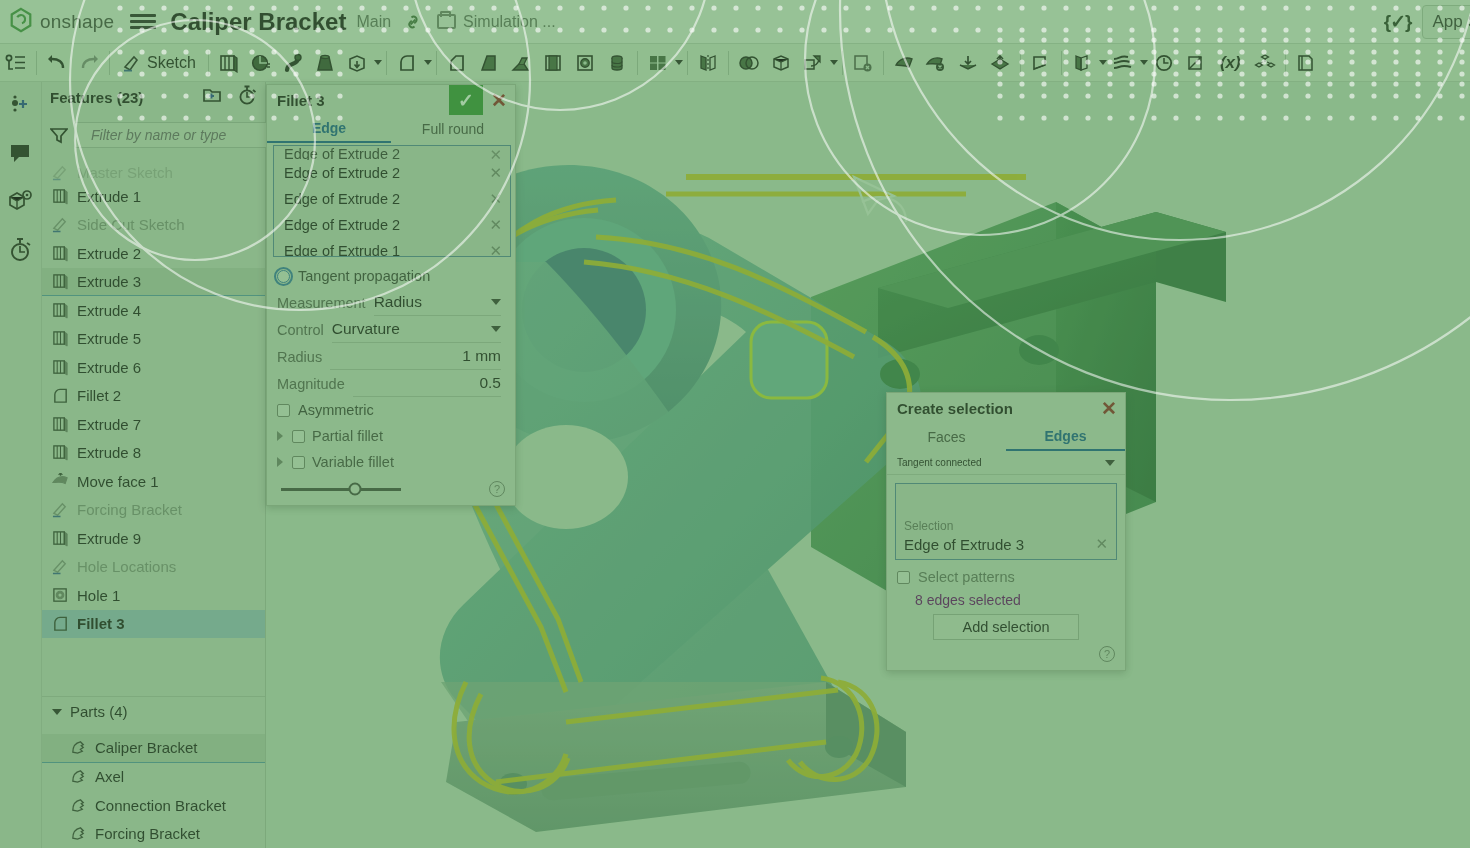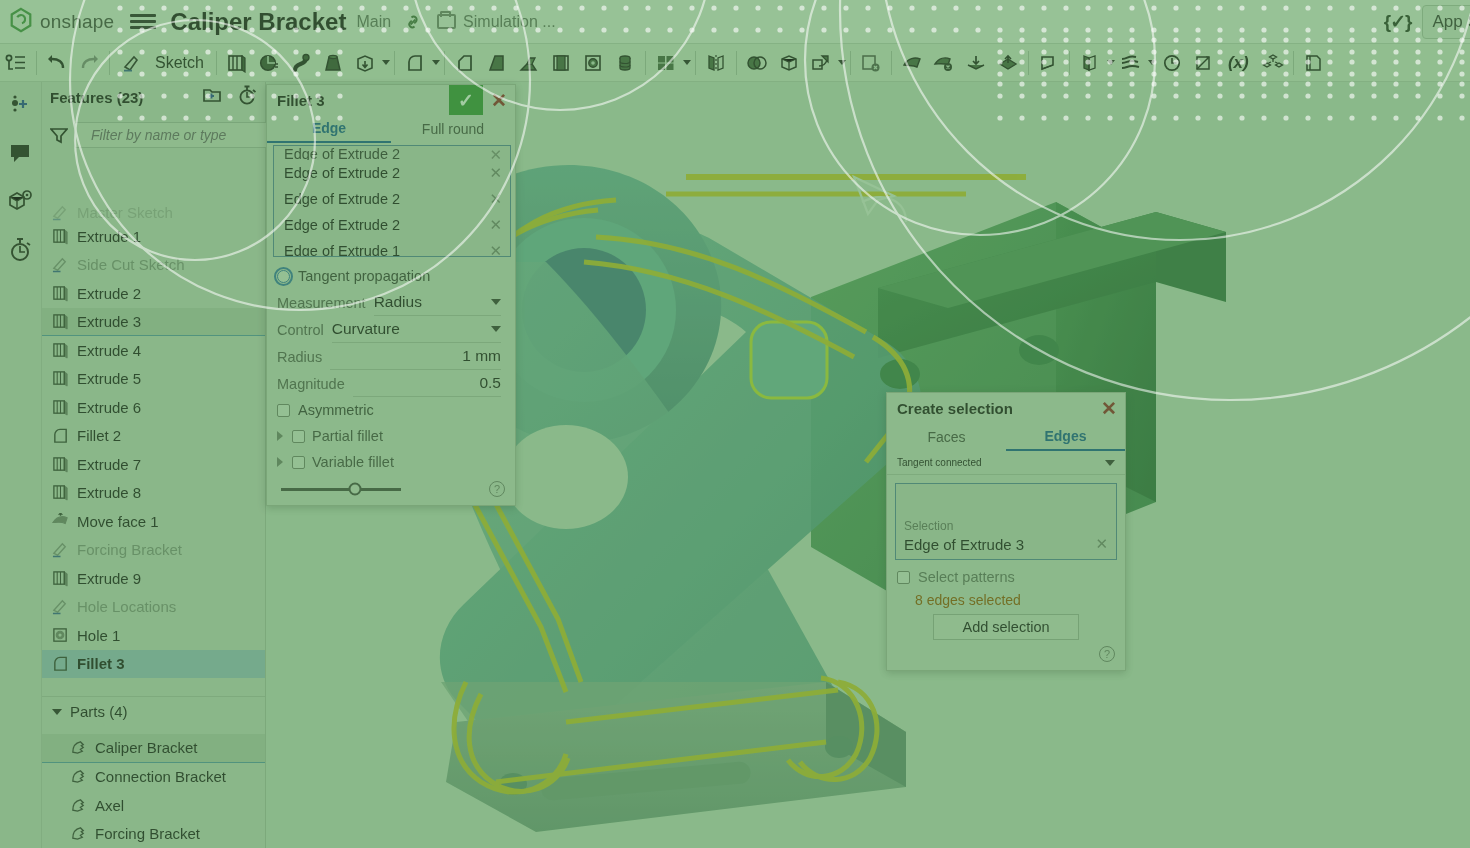--- a/index.html
+++ b/index.html
@@ -64,21 +64,21 @@
     position: absolute; top: 44px; left: 0; right: 0; height: 38px;
     background: #dde8da;
     display: flex; align-items: center; gap: 0;
     border-bottom: 1px solid #c2d1c0;
     overflow: hidden;
   }
   .tb-btn {
     width: 32px; height: 34px; display: flex; align-items: center; justify-content: center;
     flex: none; color: #20331f;
   }
-  .tb-btn.wide { width: auto; padding: 0 8px; gap: 13px; font-size: 16px; color: #22331f;}
+  .tb-btn.wide { width: auto; padding: 0 8px; gap: 5px; font-size: 16px; color: #22331f;}
   .tb-sep { width: 1px; height: 24px; background: #b4c4b2; flex: none; margin: 0 4px; }
   .caret { width: 0; height: 0; border-left: 4.5px solid transparent; border-right: 4.5px solid transparent;
     border-top: 5px solid #2a3a28; margin-left: 1px; flex:none;}
   .tb-btn svg { display: block; }
 
   
   .rail {
     position: absolute; top: 82px; left: 0; bottom: 0; width: 42px;
     background: #cfdccd; border-right: 1px solid #bdccbb;
     display: flex; flex-direction: column; align-items: center; padding-top: 10px; gap: 20px;
@@ -106,21 +106,21 @@
   .feat-list { flex: 1; overflow: hidden; padding-top: 0; }
   .feat {
     height: 28.5px; display: flex; align-items: center; gap: 8px; padding-left: 10px;
     font-size: 15px; color: #1d2b1c; position: relative;
   }
   .feat .fi { width: 17px; height: 17px; flex: none; color: #384d36; }
   .feat.dim { color: #8b9c89; }
   .feat.dim .fi { color: #8b9c89; }
   .feat.hover { background: #bfd0bd; border-bottom: 1px solid #5e9fb8; }
   .feat.selected { background: #a6c6d4; font-weight: bold; }
-  .feat.scrolled-top { opacity: .55; height: 20px; overflow: hidden; margin-top: 40px; }
+  .feat.scrolled-top { opacity: .55; height: 20px; overflow: hidden; }
   .parts-head {
     height: 30px; display: flex; align-items: center; gap: 8px; padding-left: 10px;
     font-size: 15px; color: #1d2b1c; border-top: 1px solid #b7c7b5;
   }
   .chev-d { width:0;height:0;border-left:5px solid transparent;border-right:5px solid transparent;
     border-top:6px solid #2a3a28; flex:none;}
   .part {
     height: 28.5px; display: flex; align-items: center; gap: 8px; padding-left: 28px;
     font-size: 15px; color: #1d2b1c;
   }
@@ -199,21 +199,21 @@
   .cs-dd {
     display: flex; align-items: center; padding: 6px 10px; font-size: 10px; color: #1d2b1c;
     border-bottom: 1px solid #b8c8b6;
   }
   .sel-box {
     margin: 8px 8px 4px 8px; border: 1px solid #5d8fa8; background: #cddbcb; padding: 4px 8px 6px 8px;
   }
   .sel-box .cap { font-size: 12px; color: #6d7e6b; margin-top: 31px; }
   .sel-box .row { display: flex; align-items: center; font-size: 15px; color:#1d2b1c; margin-top:2px;}
   .sel-box .row .rx { margin-left: auto; color: #7e8f7c; }
-  .cs-count { font-size: 14px; color: #a16207; padding: 2px 10px 6px 28px; }
+  .cs-count { font-size: 14px; color: #701a75; padding: 2px 10px 6px 28px; }
   .add-sel-btn {
     display: block; margin: 0 auto 6px auto; width: 146px; height: 26px;
     border: 1px solid #a7b8a5; background: #d9e3d6; font-size: 14.5px; color: #1d2b1c;
     font-family: "Liberation Sans", sans-serif;
   }
 
   
   .viewport { position: absolute; top: 82px; left: 266px; right: 0; bottom: 0; background: #cfe1cf; overflow:hidden;}
 
   
@@ -693,27 +693,27 @@
         <div class="part hover">
           <span class="fi"><svg viewBox="0 0 18 18" width="17" height="17">
               <path d="M3 14 C3 8 6 4 11 3 l3 3 -2 1 2 2 -3 2 2 2 -5 2Z" fill="none" stroke="currentColor" stroke-width="1.4"></path>
             </svg></span>
           <span>Caliper Bracket</span>
         </div>
         <div class="part">
           <span class="fi"><svg viewBox="0 0 18 18" width="17" height="17">
               <path d="M3 14 C3 8 6 4 11 3 l3 3 -2 1 2 2 -3 2 2 2 -5 2Z" fill="none" stroke="currentColor" stroke-width="1.4"></path>
             </svg></span>
+          <span>Axel</span>
+        </div>
+        <div class="part">
+          <span class="fi"><svg viewBox="0 0 18 18" width="17" height="17">
+              <path d="M3 14 C3 8 6 4 11 3 l3 3 -2 1 2 2 -3 2 2 2 -5 2Z" fill="none" stroke="currentColor" stroke-width="1.4"></path>
+            </svg></span>
           <span>Connection Bracket</span>
-        </div>
-        <div class="part">
-          <span class="fi"><svg viewBox="0 0 18 18" width="17" height="17">
-              <path d="M3 14 C3 8 6 4 11 3 l3 3 -2 1 2 2 -3 2 2 2 -5 2Z" fill="none" stroke="currentColor" stroke-width="1.4"></path>
-            </svg></span>
-          <span>Axel</span>
         </div>
         <div class="part">
           <span class="fi"><svg viewBox="0 0 18 18" width="17" height="17">
               <path d="M3 14 C3 8 6 4 11 3 l3 3 -2 1 2 2 -3 2 2 2 -5 2Z" fill="none" stroke="currentColor" stroke-width="1.4"></path>
             </svg></span>
           <span>Forcing Bracket</span>
         </div>
       </div>
   </div>
 

